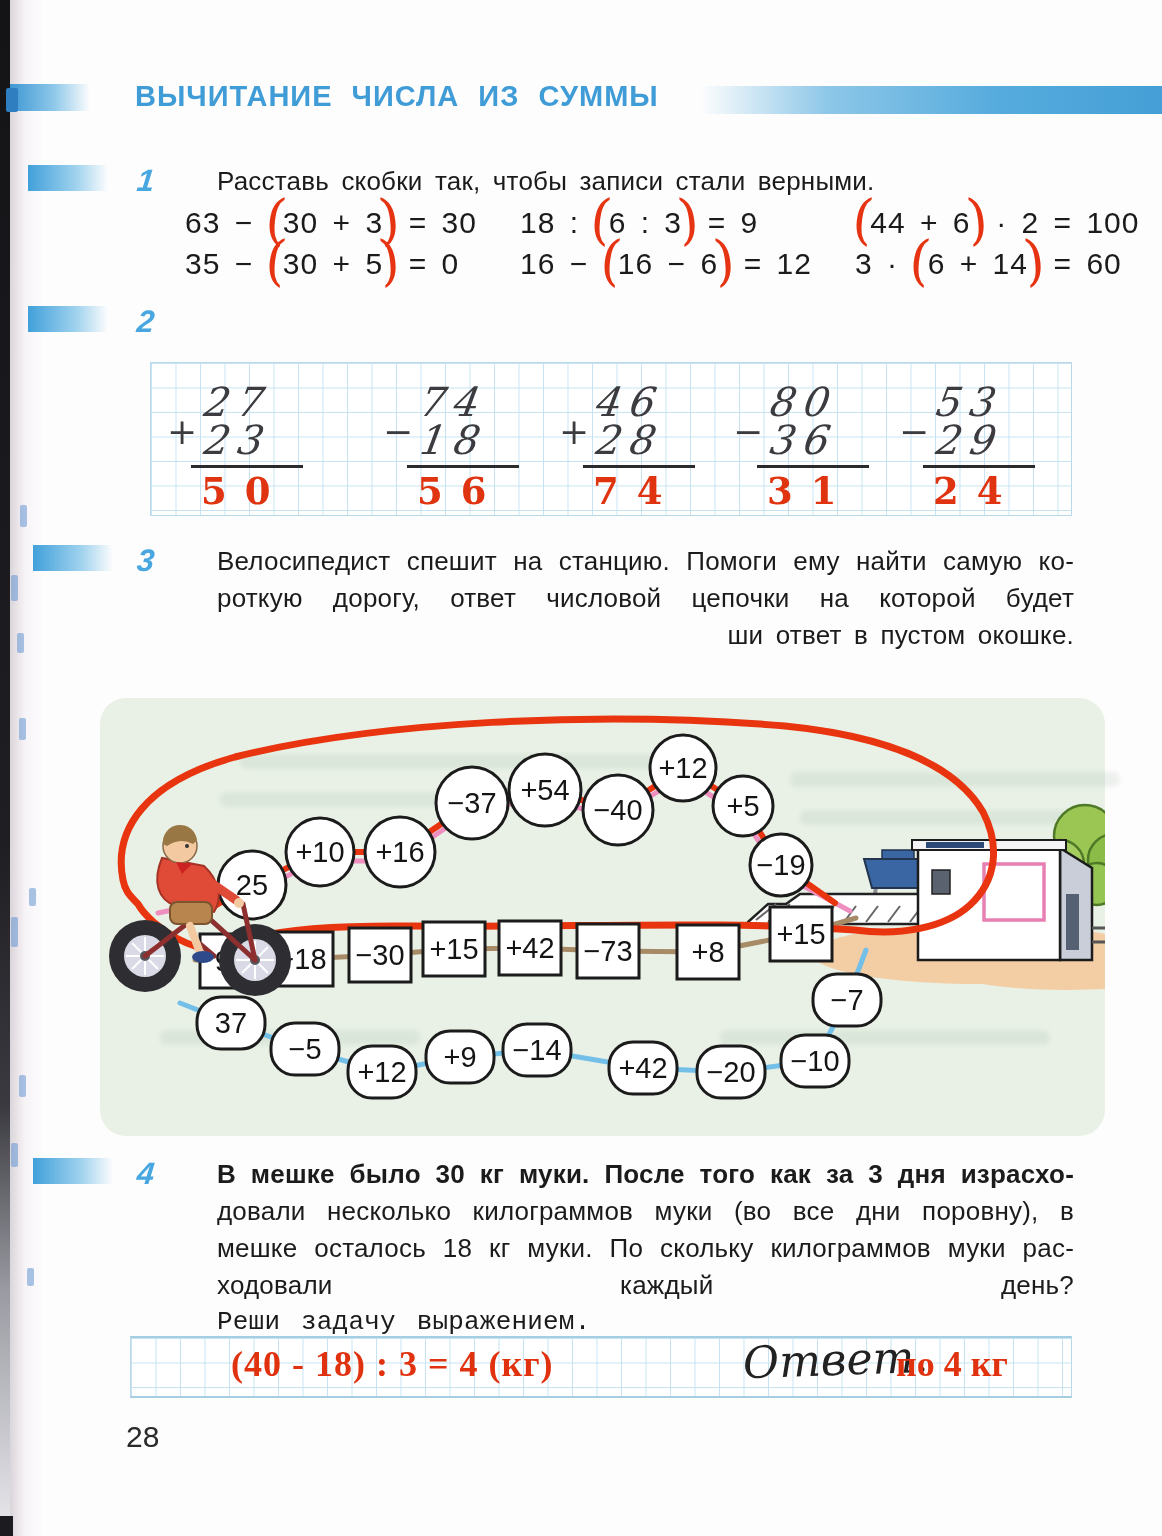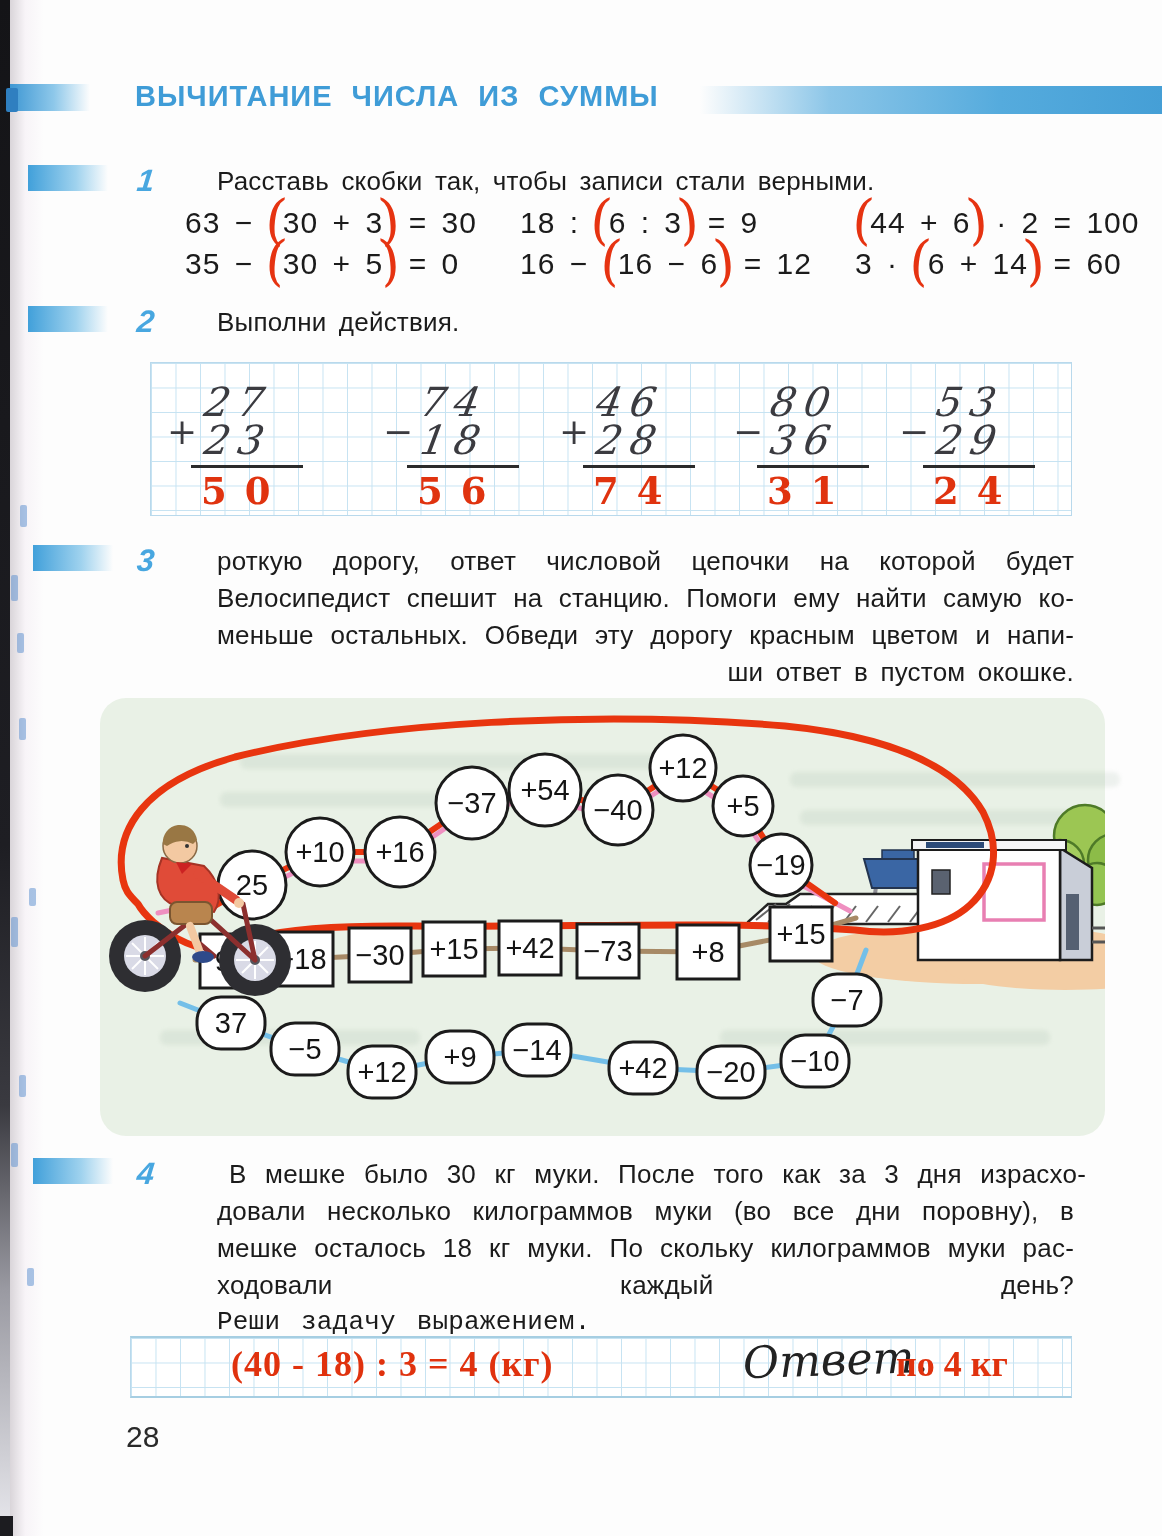--- a/index.html
+++ b/index.html
@@ -83,21 +83,20 @@
       <div class="eq"><span>63 − </span><span class="rp rp-open">(</span><span>30 + 3</span><span class="rp rp-close">)</span><span> = 30</span></div>
       <div class="eq"><span>18 : </span><span class="rp rp-open">(</span><span>6 : 3</span><span class="rp rp-close">)</span><span> = 9</span></div>
       <div class="eq"><span class="rp rp-open">(</span><span>44 + 6</span><span class="rp rp-close">)</span><span> · 2 = 100</span></div>
       <div class="eq"><span>35 − </span><span class="rp rp-open">(</span><span>30 + 5</span><span class="rp rp-close">)</span><span> = 0</span></div>
       <div class="eq"><span>16 − </span><span class="rp rp-open">(</span><span>16 − 6</span><span class="rp rp-close">)</span><span> = 12</span></div>
       <div class="eq"><span>3 · </span><span class="rp rp-open">(</span><span>6 + 14</span><span class="rp rp-close">)</span><span> = 60</span></div>
     </div>
 
   <div class="task-bar" style="left:28px;top:306px;"></div>
   <div class="task-num" style="top:304px;">2</div>
-  <div class="task-line" style="top:304px;">Выполни действия.</div>
   <div id="paper2" class="graph">
       <div class="hw-col" style="left: 16px;">
         <div class="hw-sign">+</div>
         <div class="hw-num hw-top">27</div>
         <div class="hw-num hw-bot">23</div>
         <div class="hw-rule"></div>
         <div class="hw-ans">50</div>
       </div>
       <div class="hw-col" style="left: 232px;">
         <div class="hw-sign">−</div>
@@ -125,23 +124,22 @@
         <div class="hw-num hw-top">53</div>
         <div class="hw-num hw-bot">29</div>
         <div class="hw-rule"></div>
         <div class="hw-ans">24</div>
       </div>
     </div>
 
   <div class="task-bar" style="left:33px;top:545px;"></div>
   <div class="task-num" style="top:543px;">3</div>
   <div id="t3lines" style="position:absolute;left:185px;top:543px;">
+      <div class="task-line just" style="position: relative; left: 0px;">Велосипедист спешит на станцию. Помоги ему найти самую ко-</div>
       <div class="task-line just" style="position: relative; left: 0px;">роткую дорогу, ответ числовой цепочки на которой будет</div>
-      <div class="task-line just" style="position: relative; left: 0px;">Велосипедист спешит на станцию. Помоги ему найти самую ко-</div>
-      <div class="task-line just" style="position: relative; left: 0px;">меньше остальных. Обведи эту дорогу красным цветом и напи-</div>
       <div class="task-line" style="position: relative; left: 0px; text-align: right;">ши ответ в пустом окошке.</div>
     </div>
 
   <div id="panel">
     <div class="ghost" style="left:140px;top:56px;width:430px;"></div>
     <div class="ghost" style="left:120px;top:94px;width:380px;"></div>
     <div class="ghost" style="left:690px;top:74px;width:330px;"></div>
     <div class="ghost" style="left:700px;top:112px;width:290px;"></div>
     <div class="ghost" style="left:60px;top:332px;width:260px;"></div>
     <div class="ghost" style="left:620px;top:332px;width:330px;"></div>
@@ -342,21 +340,21 @@
         <path d="M63,146 a17,17 0 0 1 34,-4 l-4,4 a 24,24 0 0 0 -26,2 Z" fill="#997744"></path>
         <circle cx="87" cy="148" r="2" fill="#333"></circle>
         <polygon points="76,164 92,166 82,176" fill="#cc2222"></polygon>
       </g>
     </svg>
   </div>
 
   <div class="task-bar" style="left:33px;top:1158px;"></div>
   <div class="task-num" style="top:1156px;">4</div>
   <div id="t4lines" style="position:absolute;left:185px;top:1156px;">
-      <div class="task-line just" style="position: relative; left: 12px;">В мешке было 30 кг муки. После того как за 3 дня израсхо-</div>
+      <div class="task-line just" style="position: relative; left: 0px; font-weight: bold;">В мешке было 30 кг муки. После того как за 3 дня израсхо-</div>
       <div class="task-line just" style="position: relative; left: 0px;">довали несколько килограммов муки (во все дни поровну), в</div>
       <div class="task-line just" style="position: relative; left: 0px;">мешке осталось 18 кг муки. По скольку килограммов муки рас-</div>
       <div class="task-line just" style="position: relative; left: 0px;">ходовали каждый день?</div>
       <div class="task-line" style="position: relative; left: 0px; font-family: Liberation Mono, monospace;">Реши задачу выражением.</div>
     </div>
 
   <div id="strip" class="graph">
     <div class="solution">(40 - 18) : 3 = 4 (кг)</div>
     <div class="answer-label">Ответ.</div>
     <div class="answer-red">по 4 кг</div>

